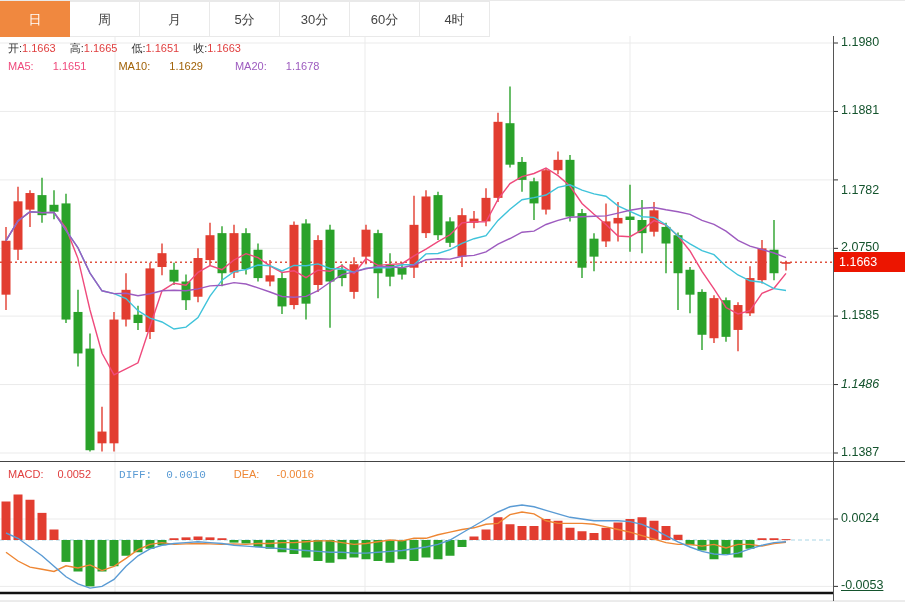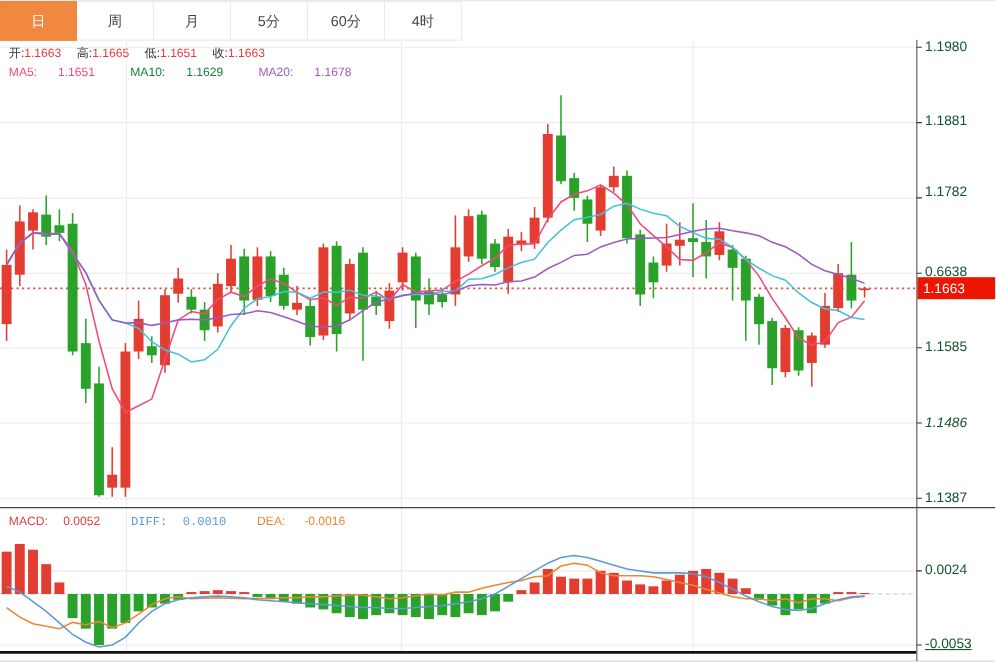--- a/index.html
+++ b/index.html
@@ -14,39 +14,40 @@
   .tab.active{background:#f0883f;color:#fff;border-color:#f0883f;}
   
   #plot{position:absolute;left:0;top:0;z-index:1;}
   
   .legend{position:absolute;z-index:2;font-size:11px;white-space:nowrap;}
   #legend-ohlc{left:8px;top:41px;}
   #legend-ohlc .lbl{color:#333;}
   #legend-ohlc .val{color:#e03e3e;margin-right:14px;}
   #legend-ma{left:8px;top:60px;}
   #legend-ma span{margin-right:16px;}
-  .ma5{color:#ef4a7c;} .ma10{color:#15803d;} .ma20{color:#9d5bbf;}
+  .ma5{color:#ef4a7c;} .ma10{color:#a16207;} .ma20{color:#9d5bbf;}
   #legend-macd{left:8px;top:468px;}
   #legend-macd span{margin-right:14px;}
   .c-macd{color:#e03e3e;} .c-diff{color:#5a9bd4;font-family:Liberation Mono, monospace;} .c-dea{color:#ee8633;}
   .yaxis-label{position:absolute;left:841px;z-index:2;font-size:12.5px;color:#14532d;}
   #price-badge{position:absolute;left:834px;top:252px;width:71px;height:20px;z-index:2;
                background:#ec1500;color:#fff;font-size:12.5px;line-height:20px;padding-left:5px;
                box-sizing:border-box;}
 </style>
 </head>
 <body>
 
 <div id="app">
 
   <div id="tabbar">
     <div class="tab active">日</div>
     <div class="tab">周</div>
     <div class="tab">月</div>
     <div class="tab">5分</div>
+    <div class="tab">30分</div>
     <div class="tab">60分</div>
     <div class="tab">4时</div>
   </div>
 
   <svg id="plot" width="905" height="602" viewBox="0 0 905 602">
       <line x1="115" y1="36" x2="115" y2="592" stroke="#ebebeb" stroke-width="1"></line>
       <line x1="365" y1="36" x2="365" y2="592" stroke="#ebebeb" stroke-width="1"></line>
       <line x1="630" y1="36" x2="630" y2="592" stroke="#ebebeb" stroke-width="1"></line>
       <line x1="0" y1="43" x2="833" y2="43" stroke="#ebebeb" stroke-width="1"></line>
       <line x1="833" y1="43" x2="838" y2="43" stroke="#333" stroke-width="1"></line>
@@ -285,22 +286,22 @@
     <span class="ma5"><span>MA5:</span> <span>1.1651</span></span><span class="ma10"><span>MA10:</span> <span>1.1629</span></span><span class="ma20"><span>MA20:</span> <span>1.1678</span></span>
   </div>
 
   <div id="legend-macd" class="legend">
     <span class="c-macd"><span>MACD:</span><span>0.0052</span></span><span class="c-diff"><span>DIFF:</span><span>0.0010</span></span><span class="c-dea"><span>DEA:</span> <span>-0.0016</span></span>
   </div>
 
   <div id="axis-labels">
       <div class="yaxis-label" style="top: 35px;">1.1980</div>
       <div class="yaxis-label" style="top: 103.449px;">1.1881</div>
-      <div class="yaxis-label" style="top: 167px; text-align: right;">1.1782</div>
-      <div class="yaxis-label" style="top: 240.346px;">0.6638</div>
+      <div class="yaxis-label" style="top: 183px; text-align: right;">1.1782</div>
+      <div class="yaxis-label" style="top: 240.346px;">2.0750</div>
       <div class="yaxis-label" style="top: 308.103px;">1.1585</div>
       <div class="yaxis-label" style="top: 376.551px; font-style: italic;">1.1486</div>
       <div class="yaxis-label" style="top: 445px;">1.1387</div>
       <div class="yaxis-label" style="top: 511px;">0.0024</div>
       <div class="yaxis-label" style="top: 578.375px; text-decoration: underline;">-0.0053</div>
     </div>
 
   <div id="price-badge">1.1663</div>
 </div>
 

